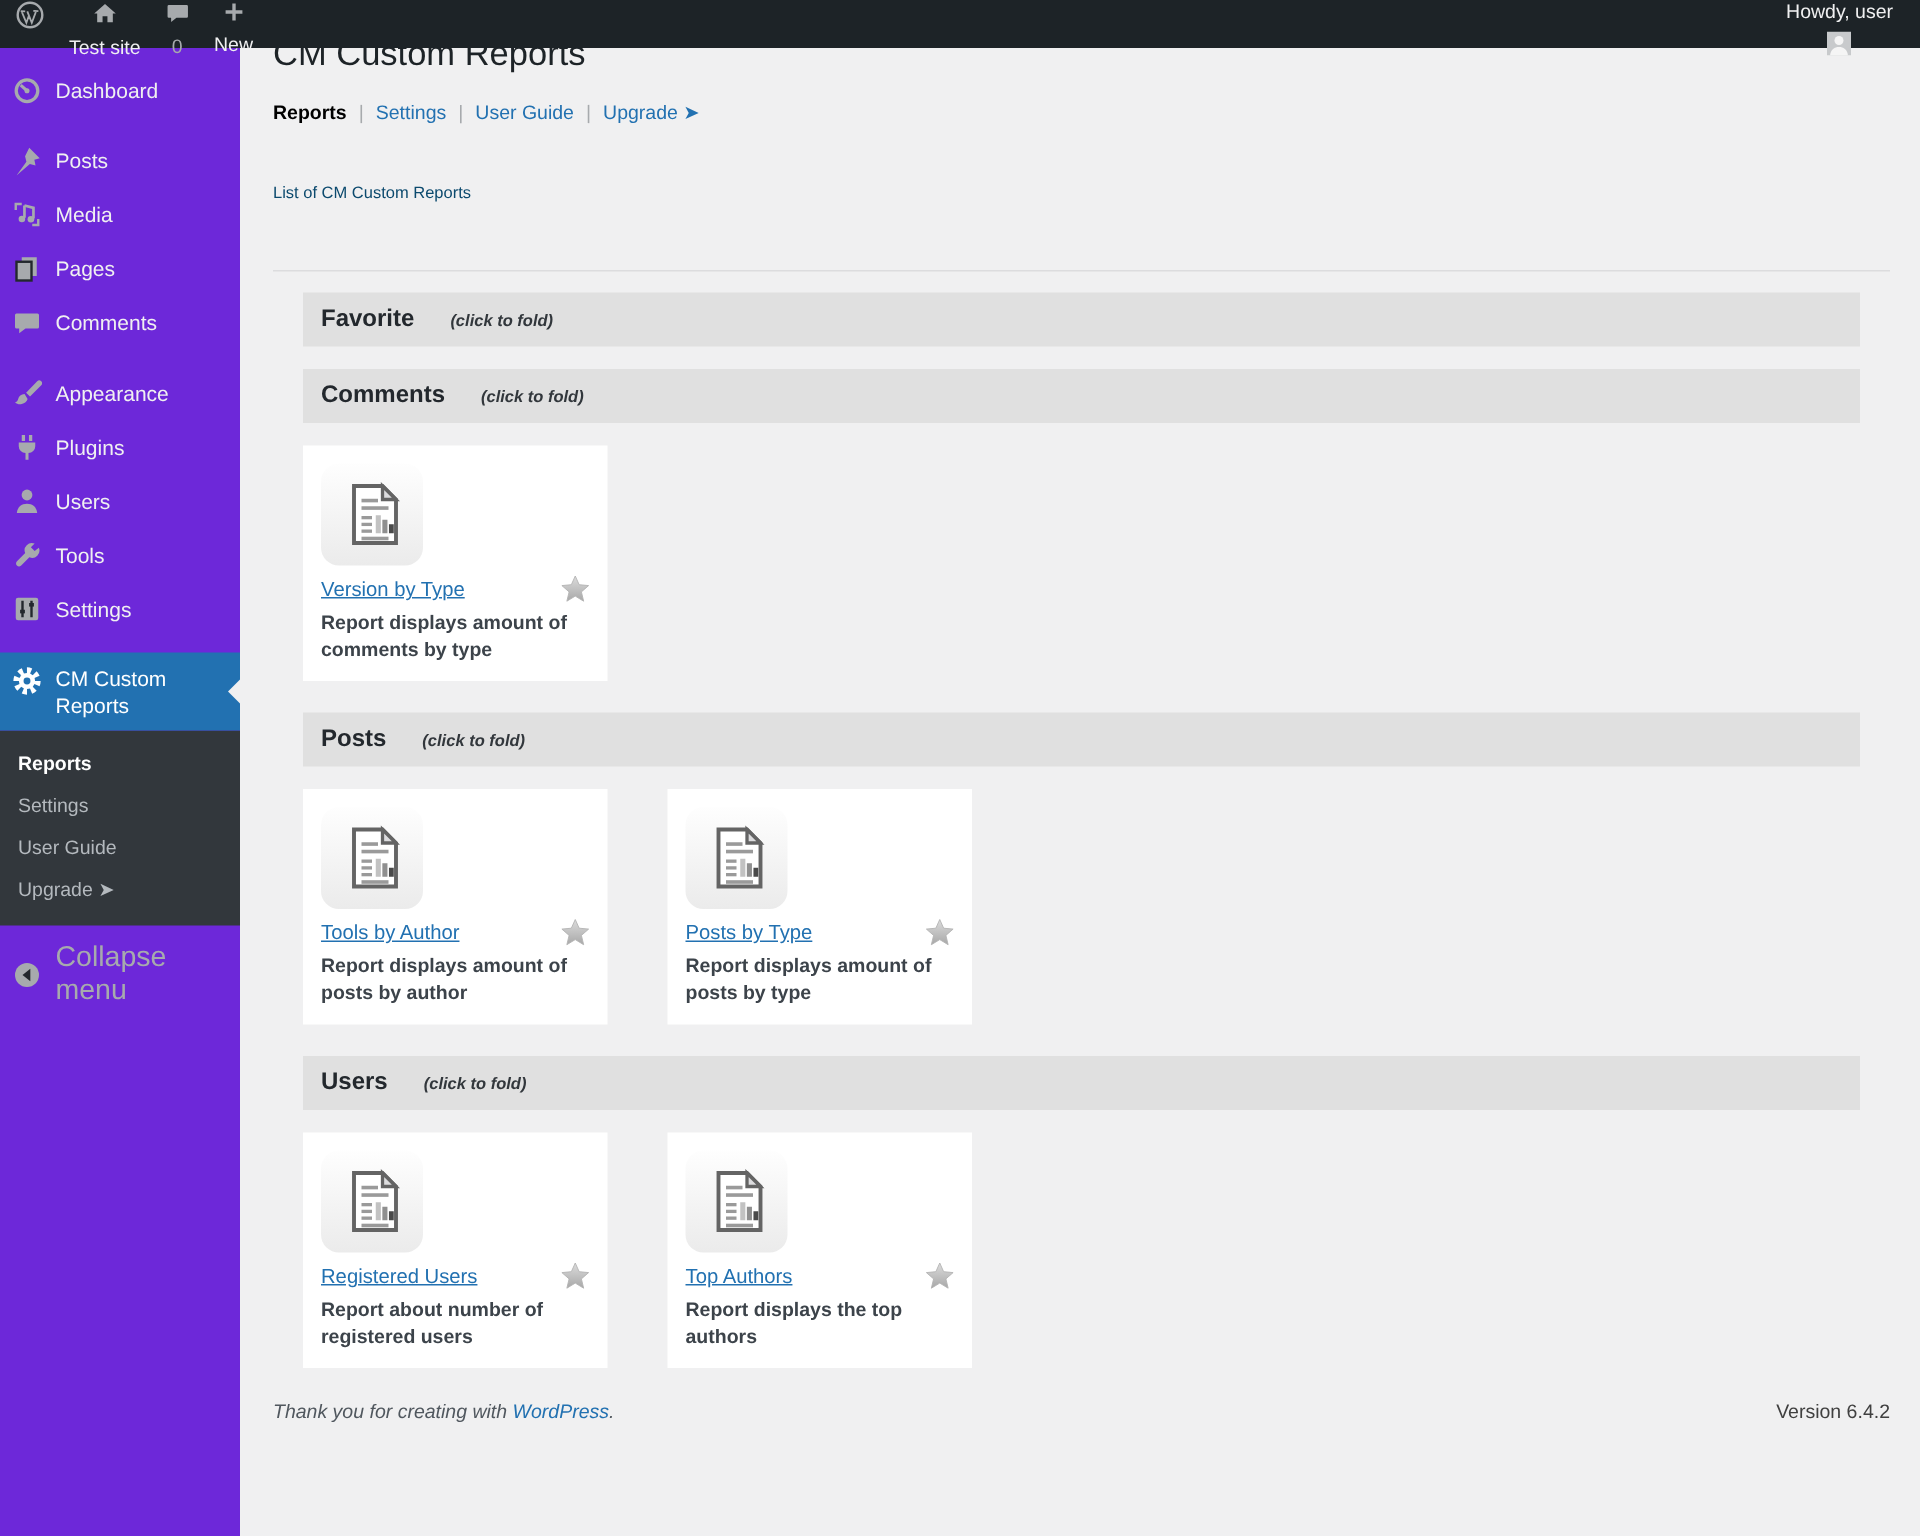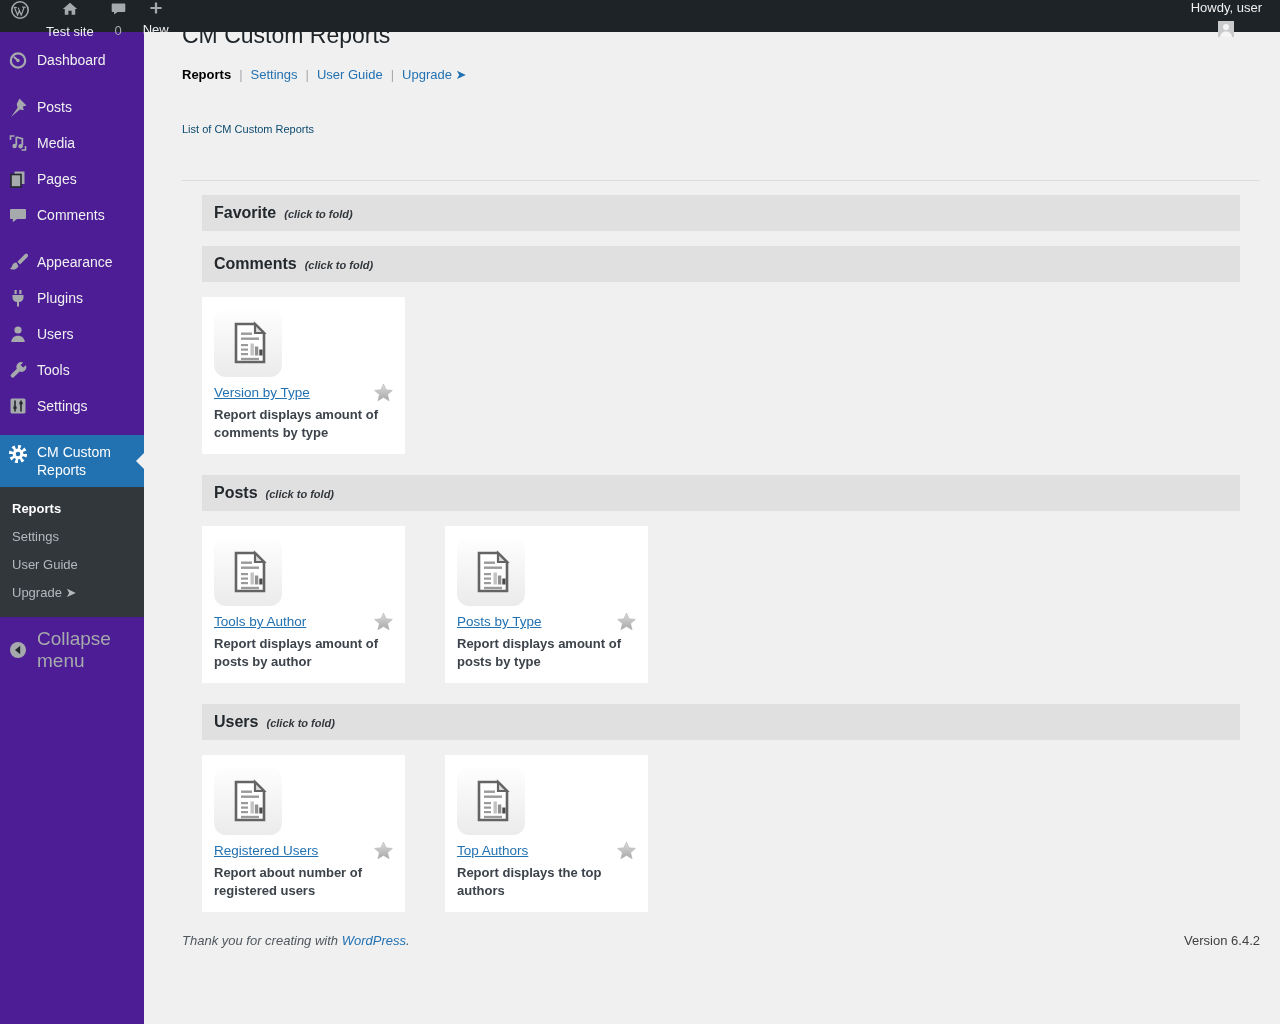--- a/index.html
+++ b/index.html
@@ -22,22 +22,22 @@
     height: 32px; padding: 0 8px; color: #f0f0f1; text-decoration: none;
     white-space: nowrap;
   }
   .ab-icon { display: inline-flex; color: #a7aaad; }
   .ab-count { color: #a7aaad; }
   .ab-right { margin-left: auto; display: flex; align-items: center; }
   .avatar { width: 16px; height: 16px; display: inline-block; }
 
   
   .sidebar {
-    position: fixed; top: 32px; left: 0; bottom: 0; width: 144px;
-    background: #4c1d95; color: #f0f0f1; font-size: 14px;
+    position: fixed; top: 32px; left: 0; bottom: 0; width: 160px;
+    background: #6d28d9; color: #f0f0f1; font-size: 14px;
   }
   .menu { list-style: none; margin: 0; padding: 10px 0 0; }
   .menu-item {
     display: flex; align-items: center; gap: 9px;
     padding: 8px; line-height: 18px; color: #f0f0f1; cursor: pointer;
   }
   .menu-item .mi { width: 20px; height: 20px; flex: 0 0 20px; color: #a7aaad; display: inline-flex; }
   .gap-after { margin-bottom: 11px; }
   .gap-before { margin-top: 11px; }
   .current-parent {
@@ -68,21 +68,21 @@
   .plugin-nav { margin-top: 17px; font-size: 13px; line-height: 15px; }
   .plugin-nav .sep { color: #a7aaad; margin: 0 8px; }
   .plugin-nav a { color: #2271b1; text-decoration: none; }
   .plugin-nav .nav-current { font-weight: bold; color: #000; }
   .list-heading { margin: 37px 0 0; font-size: 11px; font-weight: normal; color: #0c4a6e; line-height: 20px; }
   .content hr { margin: 41px 0 0; border: none; border-top: 1px solid #dcdcde; }
 
   .sections { padding: 14px 20px 0; }
   .section-header {
     background: #e0e0e0; padding: 8px 12px; display: flex;
-    align-items: baseline; gap: 8px; margin-bottom: 15px; cursor: pointer;
+    align-items: baseline; gap: 24px; margin-bottom: 15px; cursor: pointer;
   }
   .section-title { font-size: 16px; font-weight: bold; color: #23282d; line-height: 20px; }
   .section-hint { font-size: 11px; font-style: italic; font-weight: bold; color: #32373c; }
 
   .cards { display: flex; gap: 40px; margin: 9px 0 21px; }
   .card {
     width: 203px; min-height: 150px; background: #fff; padding: 12px;
   }
   .icon-tile {
     width: 68px; height: 68px; border-radius: 12px;

